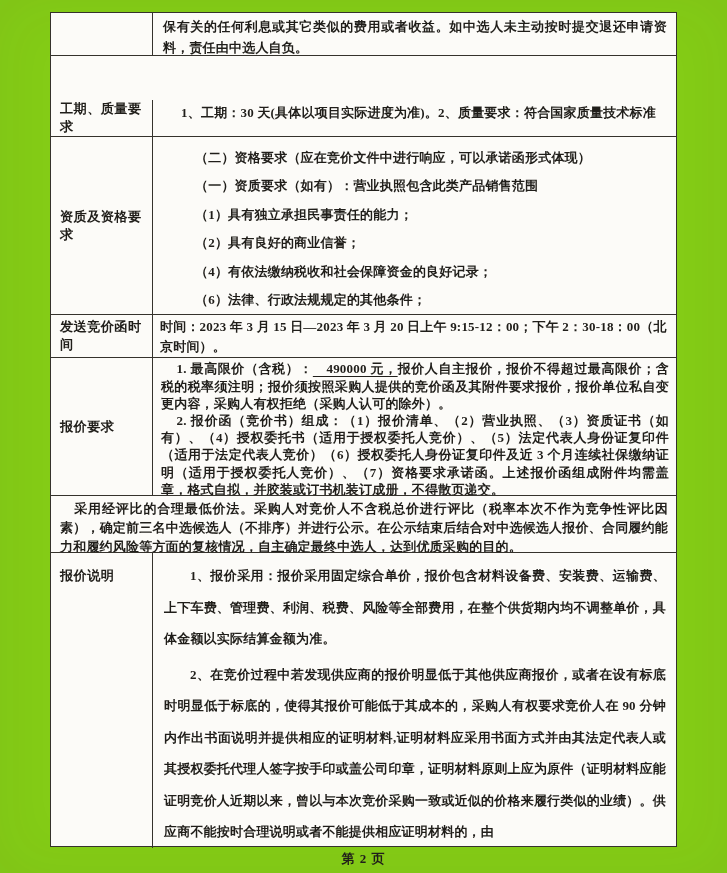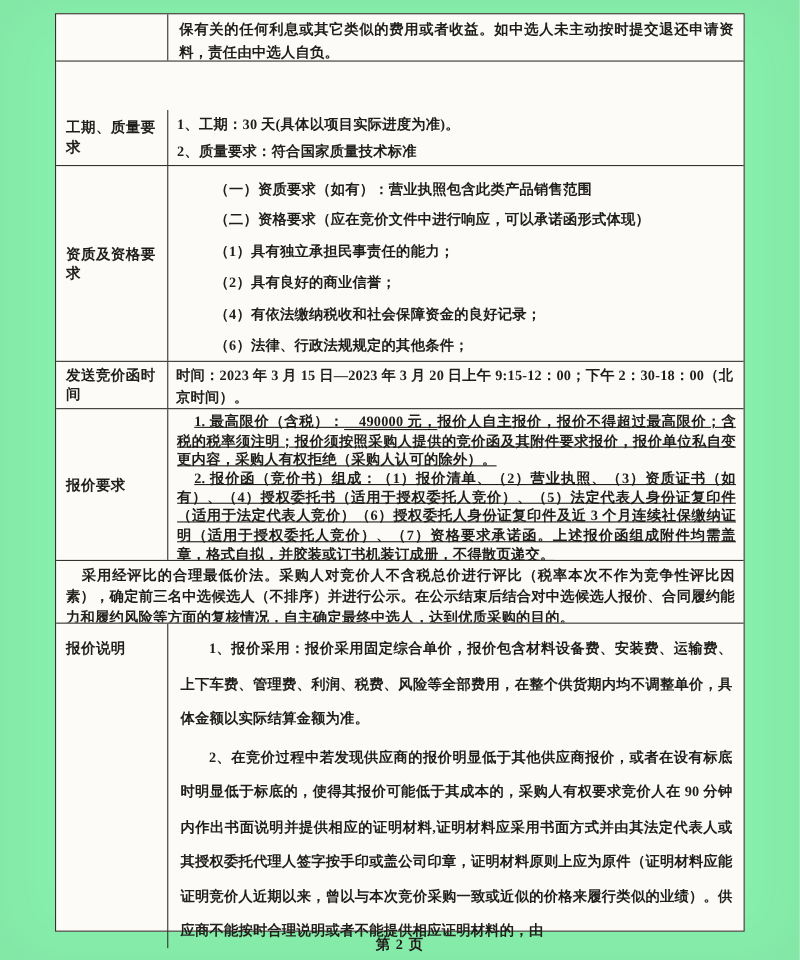--- a/index.html
+++ b/index.html
@@ -3,21 +3,21 @@
 <meta charset="utf-8">
 <style>
   html,body{margin:0;padding:0;}
   body{
     width:727px;height:873px;
     background:#f3f2ef;
     font-family:"Liberation Serif","DejaVu Serif",serif;
   }
   .page{
     position:relative;width:727px;height:873px;
-    background:#86efac;
+    background:#84cc16;
     box-shadow:inset 0 0 60px rgba(60,55,45,.06);
     color:#201e1a;
     overflow:hidden;
   }
   .doc-table{
     position:absolute;left:50px;top:12px;width:627px;height:835px;
     border:1.6px solid #35322c;
     box-sizing:border-box;
     display:flex;flex-direction:column;
     background:#fcfbf8;
@@ -41,25 +41,25 @@
   
   .r-carry{height:43px;}
   .r-duration{height:55px;margin-top:44px;}
   .r-qualification{height:237px;}
   .r-sendtime{height:43px;}
   .r-quotereq{height:138px;}
   .r-selection{height:57px;}
 
   
   .c-carry{padding:3px 9px 0 10px;line-height:21px;text-align:justify;}
-  .c-duration{display:flex;flex-direction:column;justify-content:center;padding-left:8px;line-height:25px;}
+  .c-duration{display:flex;flex-direction:row;justify-content:center;padding-left:8px;line-height:25px;}
   .c-qualification{padding:7px 8px 0 42px;}
   .c-qualification .qline{height:28.4px;line-height:28.4px;white-space:nowrap;}
   .c-sendtime{padding:2px 6px 0 7px;line-height:20px;}
-  .c-quotereq{padding:2px 7px 0 8px;line-height:17.2px;text-align:justify;text-decoration:underline;}
+  .c-quotereq{padding:2px 7px 0 8px;line-height:17.2px;text-align:justify;}
   .c-quotereq .para{margin:0;text-indent:1.2em;}
   .c-selection{padding:3px 8px 0 9px;line-height:19px;text-align:justify;text-indent:1.1em;}
   .c-notes{padding:7px 10px 0 11px;line-height:31.5px;text-align:justify;}
   .c-notes .para{margin:0;text-indent:2em;}
   .c-notes .para + .para{margin-top:4px;}
   .u{text-decoration:underline;text-underline-offset:3px;}
   .footer{
     position:absolute;left:0;bottom:5px;width:100%;
     text-align:center;font-size:13px;font-weight:600;letter-spacing:1px;
   }
@@ -79,22 +79,22 @@
       <div class="label-cell">工期、质量要求</div>
       <div class="content-cell c-duration">
         <div>1、工期：30 天(具体以项目实际进度为准)。</div>
         <div>2、质量要求：符合国家质量技术标准</div>
       </div>
     </div>
 
     <div class="row r-qualification">
       <div class="label-cell">资质及资格要求</div>
       <div class="content-cell c-qualification">
+        <div class="qline">（二）资格要求（应在竞价文件中进行响应，可以承诺函形式体现）</div>
         <div class="qline">（一）资质要求（如有）：营业执照包含此类产品销售范围</div>
-        <div class="qline">（二）资格要求（应在竞价文件中进行响应，可以承诺函形式体现）</div>
         <div class="qline">（1）具有独立承担民事责任的能力；</div>
         <div class="qline">（2）具有良好的商业信誉；</div>
         <div class="qline">（4）有依法缴纳税收和社会保障资金的良好记录；</div>
         <div class="qline">（6）法律、行政法规规定的其他条件；</div>
       </div>
     </div>
 
     <div class="row r-sendtime">
       <div class="label-cell">发送竞价函时间</div>
       <div class="content-cell c-sendtime">

